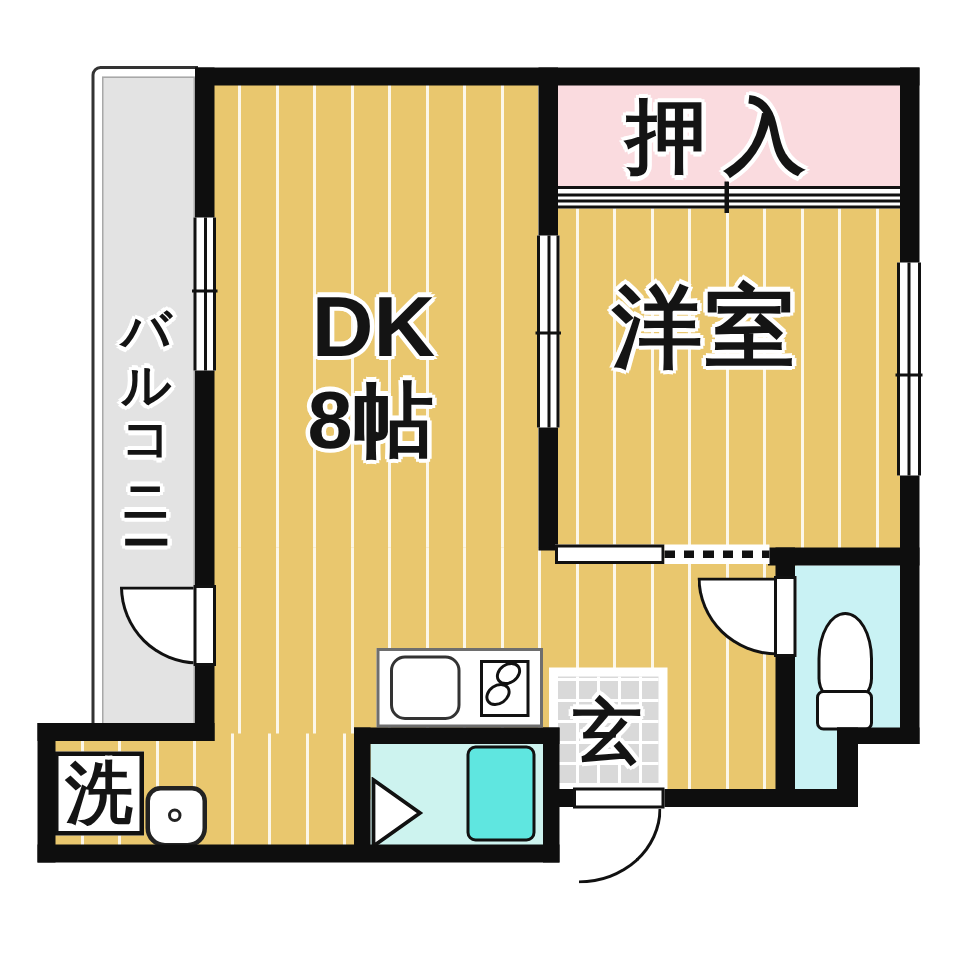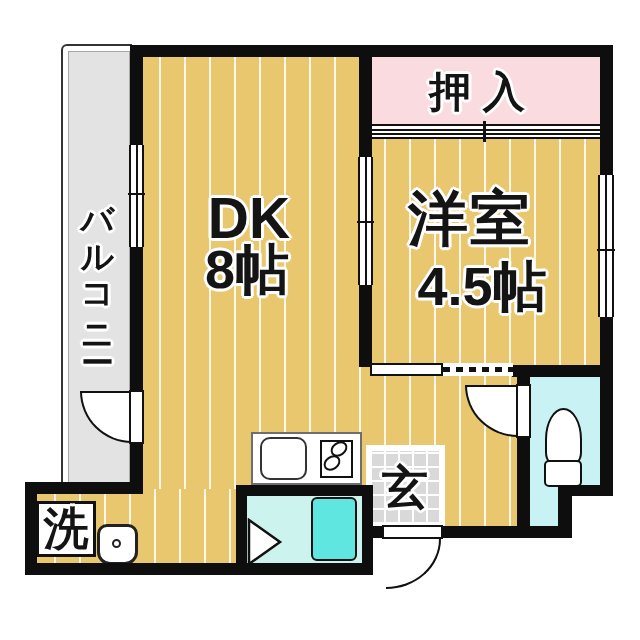--- a/index.html
+++ b/index.html
@@ -81,24 +81,24 @@
   .d-toil-disc{left:465px;top:385px;width:53px;height:52px;background:#fff;border:2px solid #111;border-radius:0 0 0 100%;}
   .d-toil-leaf{left:516px;top:384px;width:15px;height:54px;background:#fff;border:2px solid #111;}
   .d-entry-leaf{left:382px;top:525px;width:61px;height:14px;background:#fff;border:2px solid #111;}
   .d-entry-arc{left:386px;top:539px;width:55px;height:50px;border-right:2px solid #111;border-bottom:2px solid #111;border-radius:0 0 100% 0;}
 
   
   .lbl{color:#141414;font-weight:bold;white-space:nowrap;transform:translate(-50%,-50%);
     text-shadow:3px 0 0 #fff,-3px 0 0 #fff,0 3px 0 #fff,0 -3px 0 #fff,
                 2px 2px 0 #fff,-2px 2px 0 #fff,2px -2px 0 #fff,-2px -2px 0 #fff;}
   .l-dk{left:249px;top:218px;font-size:57px;}
-  .l-dk2{left:247px;top:270px;font-size:54px;}
+  .l-dk2{left:247px;top:281px;font-size:54px;}
   .l-yo{left:470px;top:219px;font-size:60px;letter-spacing:2px;}
   .l-yo2{left:482px;top:287px;font-size:54px;}
-  .l-osh{left:483px;top:92px;font-size:42px;letter-spacing:12px;}
+  .l-osh{left:483px;top:92px;font-size:54px;letter-spacing:12px;}
   .l-gen{left:405px;top:488px;font-size:46px;}
   .l-sen{left:66px;top:529px;font-size:45px;}
   .l-balc{left:97px;top:265px;font-size:33px;writing-mode:vertical-rl;letter-spacing:3px;}
 </style>
 </head>
 <body>
 
 <div class="fp">
 
   <div class="balc-outer"></div>
@@ -170,19 +170,18 @@
   <div class="d-balc-disc"></div>
   <div class="d-balc-leaf"></div>
   <div class="d-toil-disc"></div>
   <div class="d-toil-leaf"></div>
   <div class="d-entry-leaf"></div>
   <div class="d-entry-arc"></div>
 
   <div class="lbl l-dk">DK</div>
   <div class="lbl l-dk2">8帖</div>
   <div class="lbl l-yo">洋室</div>
-  <div class="lbl l-yo2">4.5帖</div>
   <div class="lbl l-osh">押入</div>
   <div class="lbl l-gen">玄</div>
   <div class="lbl l-sen">洗</div>
   <div class="lbl l-balc">バルコニー</div>
 
 </div>
 
 </body></html>

